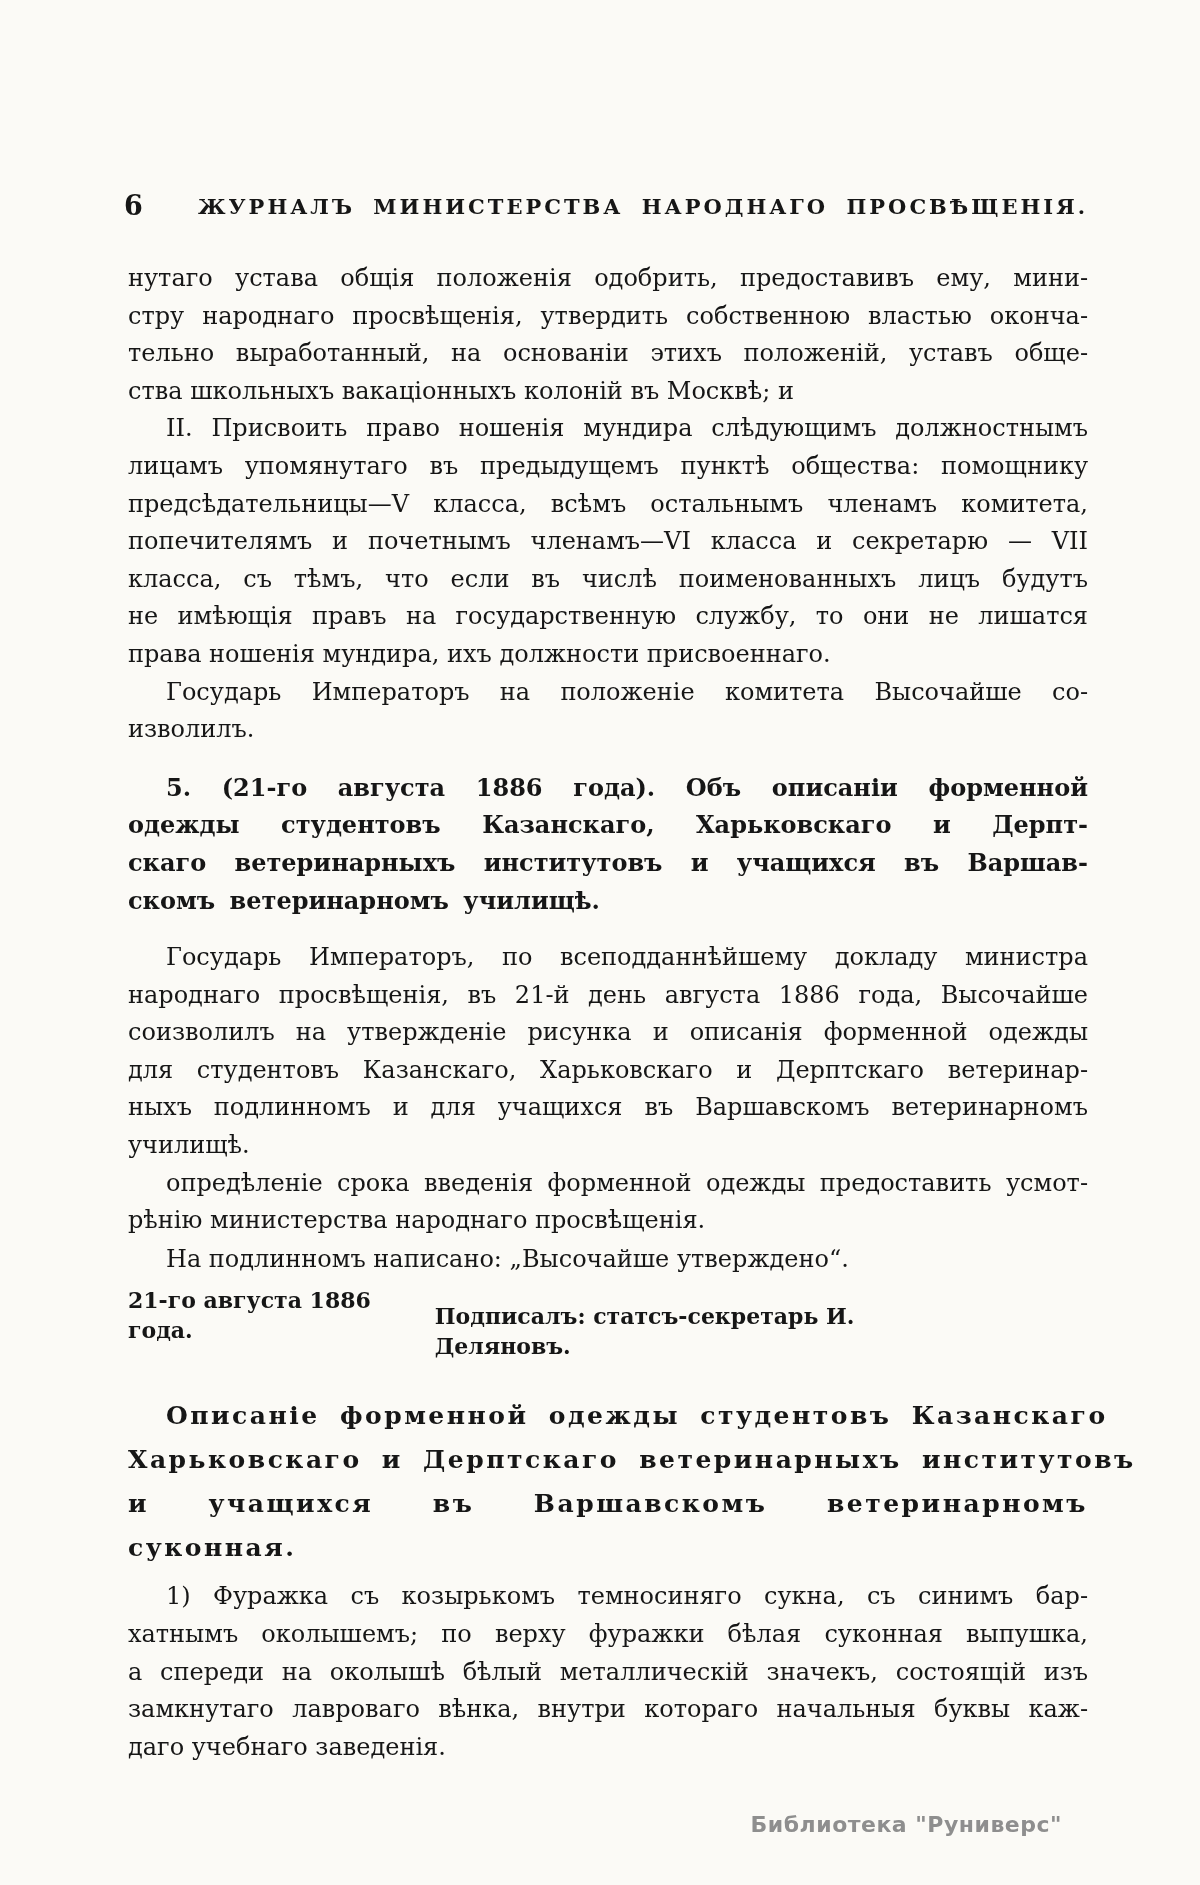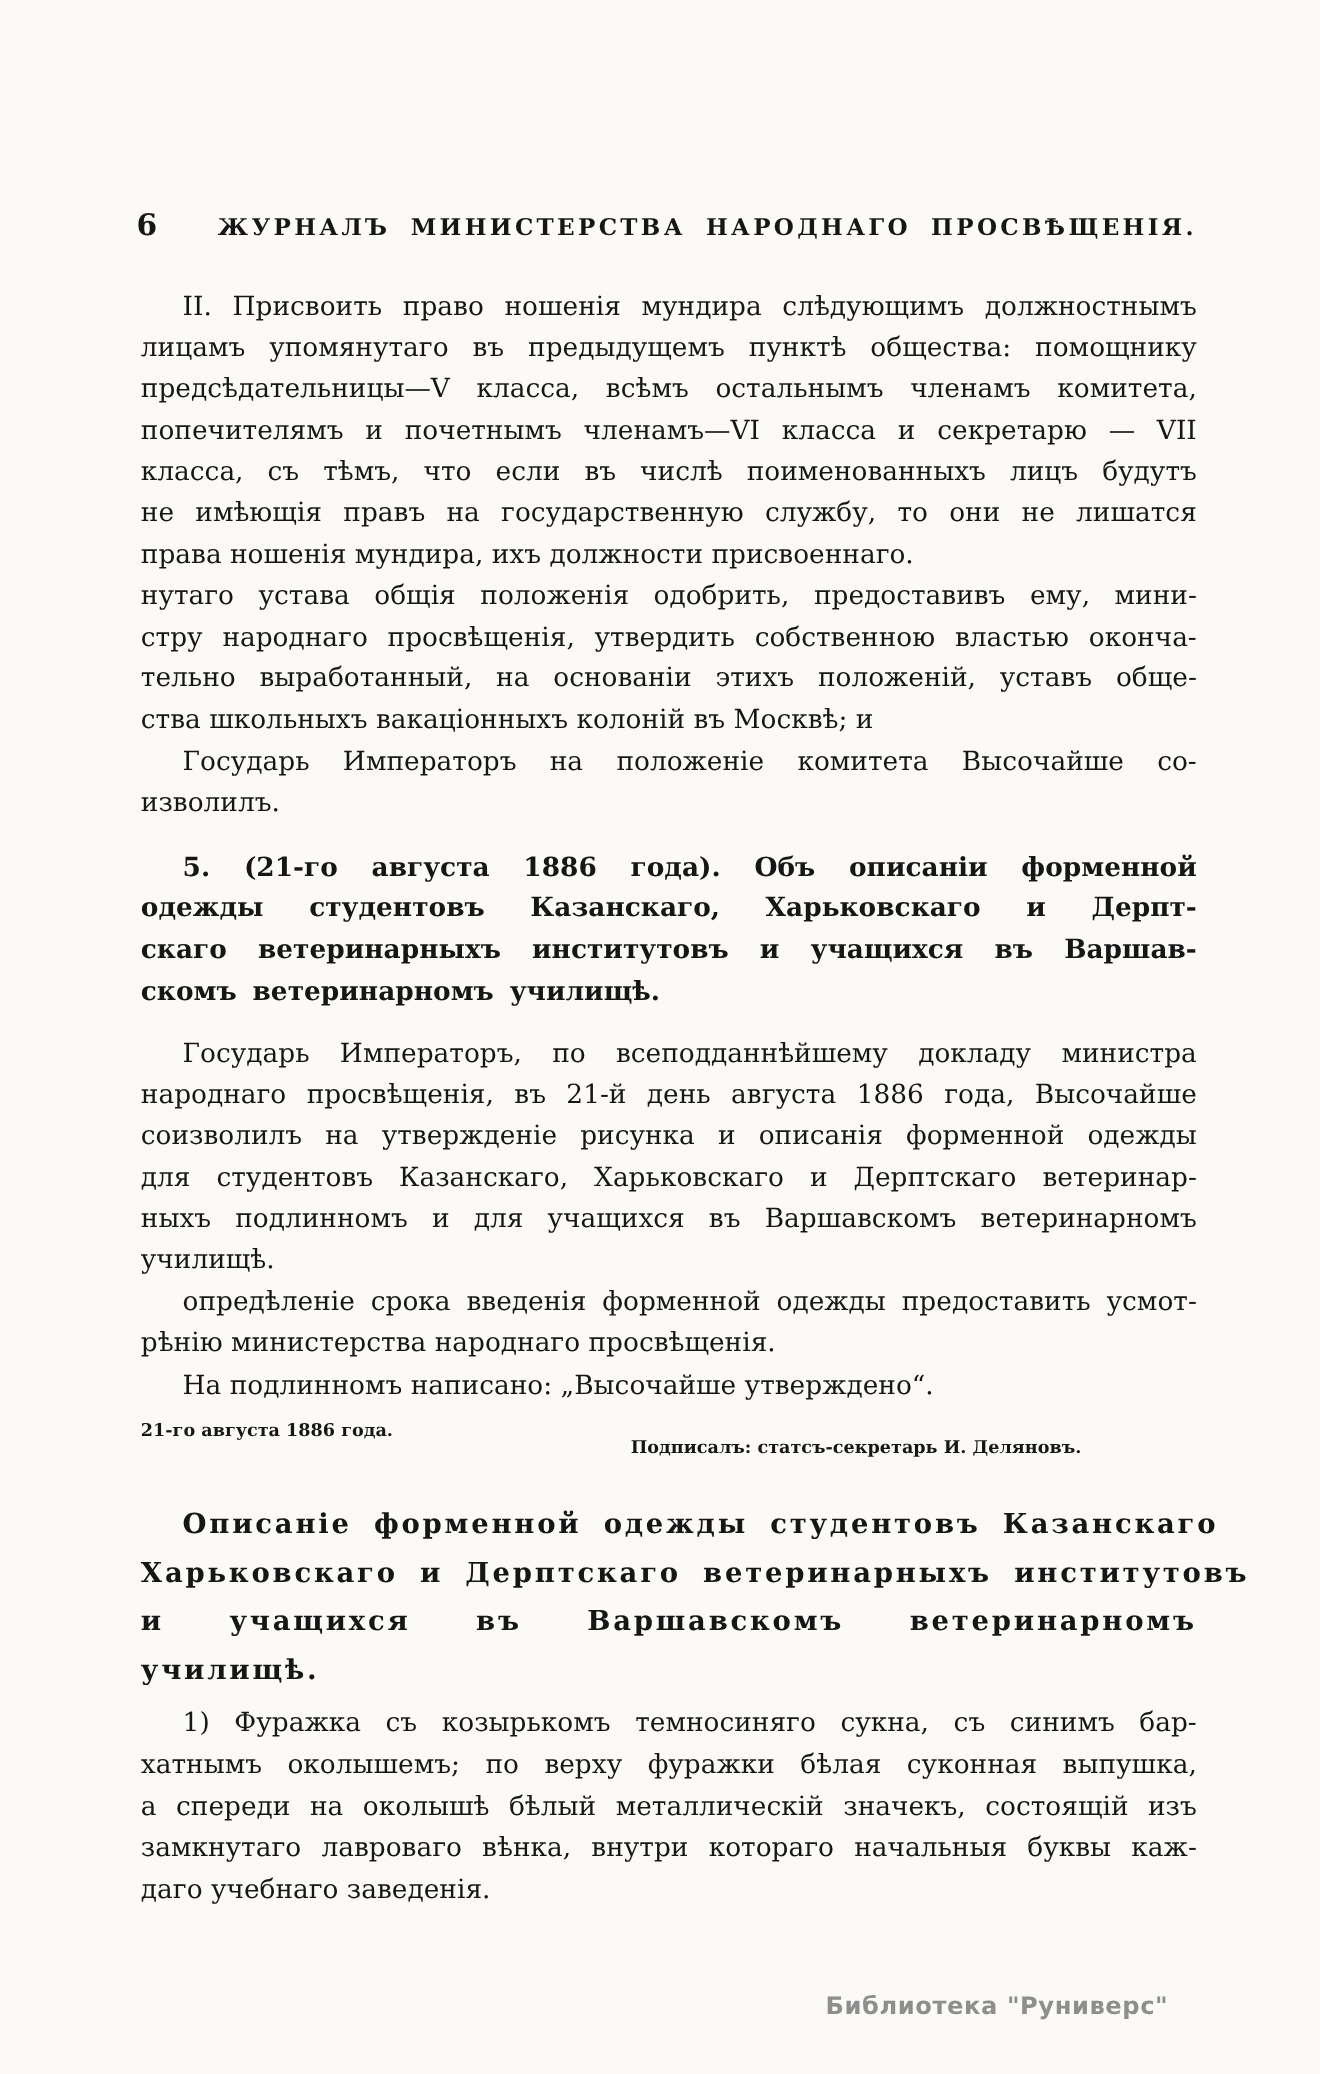--- a/index.html
+++ b/index.html
@@ -52,21 +52,21 @@
   .doc-heading .line { font-weight:bold; word-spacing:6px; }
   .doc-heading { margin-top:20px; }
   .after-heading { margin-top:20px; }
   
   .inscription { margin-top:1px; }
   .sig-row {
     margin-top:7px;
     display:flex;
     justify-content:space-between;
     padding-right:105px;
-    font-size:16px;
+    font-size:22px;
     line-height:30px;
   }
   .sig-row .sig-date { font-weight:bold; }
   .sig-row .sig-name { font-weight:bold;margin-top:16px; }
   
   .section-heading {
     margin-top:33px;
     font-size:25px;
   }
   .section-heading .line {
@@ -95,35 +95,35 @@
 <body>
 
 <div class="page">
   <div class="content">
 
     <div class="running-head">
       <div class="page-num">6</div>
       <div class="running-title">ЖУРНАЛЪ МИНИСТЕРСТВА НАРОДНАГО ПРОСВѢЩЕНІЯ.</div>
     </div>
 
+    <div class="para noindent">
+        <div class="line">нутаго устава общія положенія одобрить, предоставивъ ему, мини-</div>
+        <div class="line">стру народнаго просвѣщенія, утвердить собственною властью оконча-</div>
+        <div class="line">тельно выработанный, на основаніи этихъ положеній, уставъ обще-</div>
+        <div class="line last">ства школьныхъ вакаціонныхъ колоній въ Москвѣ; и</div>
+      </div>
+
     <div class="para indent">
         <div class="line">II. Присвоить право ношенія мундира слѣдующимъ должностнымъ</div>
         <div class="line">лицамъ упомянутаго въ предыдущемъ пунктѣ общества: помощнику</div>
         <div class="line">предсѣдательницы—V класса, всѣмъ остальнымъ членамъ комитета,</div>
         <div class="line">попечителямъ и почетнымъ членамъ—VI класса и секретарю — VII</div>
         <div class="line">класса, съ тѣмъ, что если въ числѣ поименованныхъ лицъ будутъ</div>
         <div class="line">не имѣющія правъ на государственную службу, то они не лишатся</div>
         <div class="line last">права ношенія мундира, ихъ должности присвоеннаго.</div>
-      </div>
-
-    <div class="para noindent">
-        <div class="line">нутаго устава общія положенія одобрить, предоставивъ ему, мини-</div>
-        <div class="line">стру народнаго просвѣщенія, утвердить собственною властью оконча-</div>
-        <div class="line">тельно выработанный, на основаніи этихъ положеній, уставъ обще-</div>
-        <div class="line last">ства школьныхъ вакаціонныхъ колоній въ Москвѣ; и</div>
       </div>
 
     <div class="para indent">
         <div class="line">Государь Императоръ на положеніе комитета Высочайше со-</div>
         <div class="line last">изволилъ.</div>
       </div>
 
     <div class="para indent doc-heading">
         <div class="line">5. (21-го августа 1886 года). Объ описаніи форменной</div>
         <div class="line">одежды студентовъ Казанскаго, Харьковскаго и Дерпт-</div>
@@ -150,21 +150,21 @@
       </div>
 
     <div class="sig-row">
       <span class="sig-date">21-го августа 1886 года.</span>
       <span class="sig-name">Подписалъ: статсъ-секретарь И. Деляновъ.</span>
     </div>
 
     <div class="para section-heading">
         <div class="line">Описаніе форменной одежды студентовъ Казанскаго</div>
         <div class="line">Харьковскаго и Дерптскаго ветеринарныхъ институтовъ</div>
-        <div class="line last">и учащихся въ Варшавскомъ ветеринарномъ училищѣ.</div>
+        <div class="line last">и учащихся въ Варшавскомъ ветеринарномъ суконная.</div>
       </div>
 
     <div class="para indent uniform-item">
         <div class="line">1) Фуражка съ козырькомъ темносиняго сукна, съ синимъ бар-</div>
         <div class="line">хатнымъ околышемъ; по верху фуражки бѣлая суконная выпушка,</div>
         <div class="line">а спереди на околышѣ бѣлый металлическій значекъ, состоящій изъ</div>
         <div class="line">замкнутаго лавроваго вѣнка, внутри котораго начальныя буквы каж-</div>
         <div class="line last">даго учебнаго заведенія.</div>
       </div>
 

